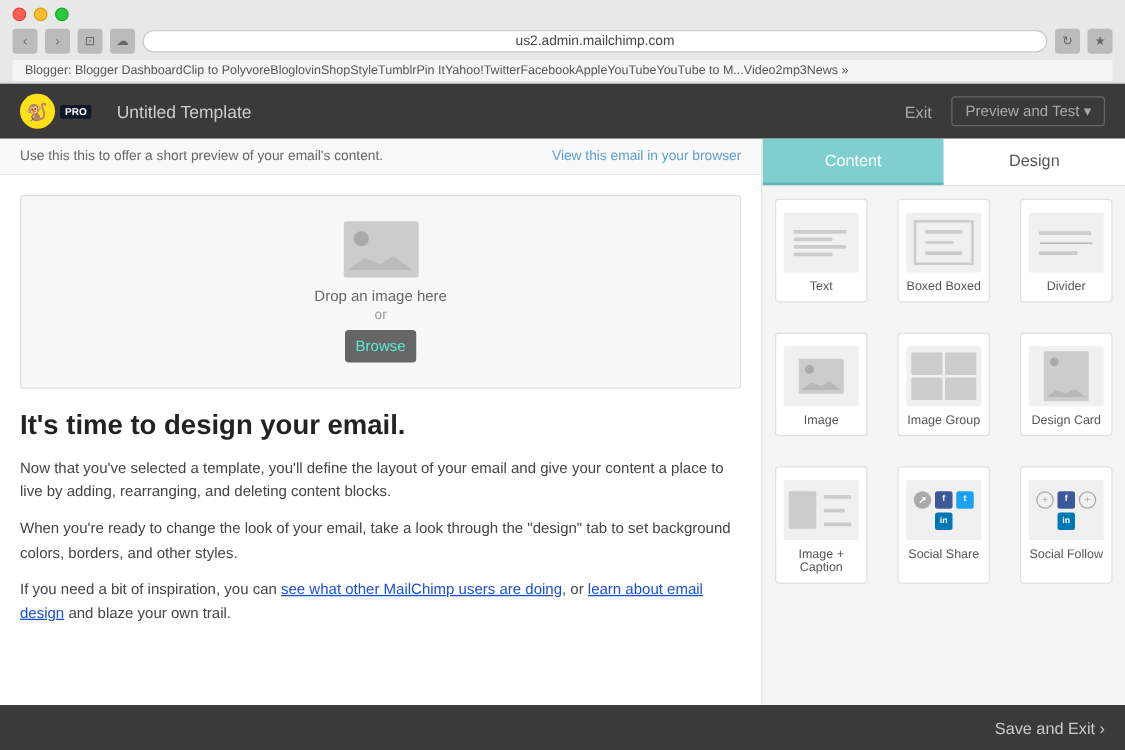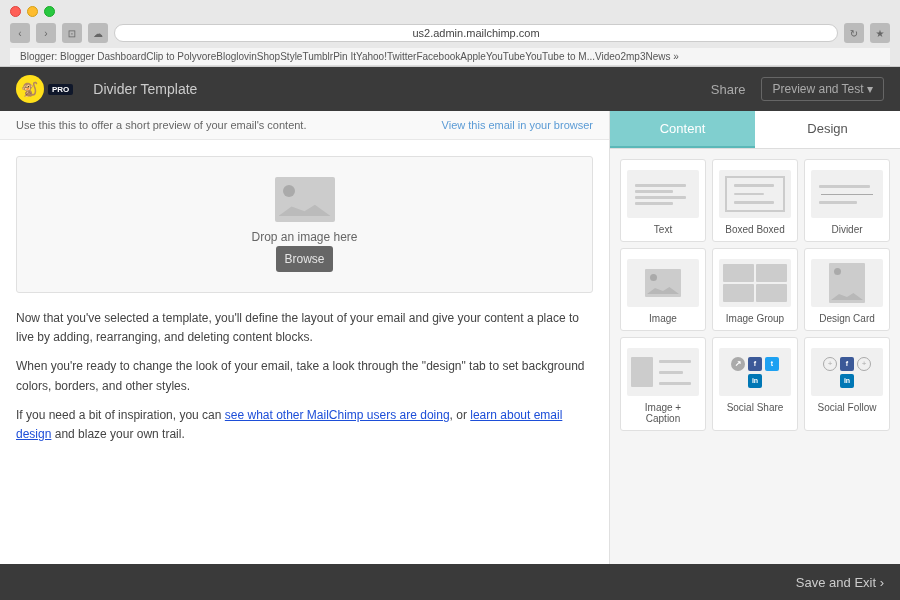--- a/index.html
+++ b/index.html
@@ -200,21 +200,21 @@
       color: #666;
       margin-bottom: 2px;
     }
     .drop-or {
       font-size: 11px;
       color: #999;
       margin-bottom: 6px;
     }
     .browse-btn {
       background: #666;
-      color: #e5e5e5;
+      color: #5eead4;
       border: none;
       padding: 6px 8px;
       border-radius: 3px;
       font-size: 12px;
       cursor: pointer;
     }
     .email-heading {
       font-size: 22px;
       font-weight: bold;
       color: #222;
@@ -256,21 +256,21 @@
       color: white;
       border-bottom: 2px solid #5bb8b8;
     }
     .content-tab.inactive {
       color: #555;
       background: white;
     }
     .blocks-grid {
       display: grid;
       grid-template-columns: 1fr 1fr 1fr;
-      gap: 6px;
+      gap: 24px;
       padding: 10px;
     }
     .block-item {
       background: white;
       border: 1px solid #e0e0e0;
       border-radius: 3px;
       padding: 10px 6px 6px;
       text-align: center;
       cursor: pointer;
     }
@@ -506,43 +506,45 @@
     </div>
 </div>
 
 <div class="app-window">
 
   <div class="app-header">
     <div class="app-logo">
       <div class="logo-icon">🐒</div>
       <span class="pro-badge">PRO</span>
     </div>
-    <div class="app-title">Divider Template</div>
+    <div class="app-title">Untitled Template</div>
     <div class="header-actions">
-      <span class="help-link">Share</span>
+      <span class="help-link">Exit</span>
       <button class="preview-btn">Preview and Test ▾</button>
     </div>
   </div>
 
   <div class="main-content">
 
     <div class="left-panel">
       <div class="preview-bar">
         <span>Use this this to offer a short preview of your email's content.</span>
         <span class="view-in-browser">View this email in your browser</span>
       </div>
 
       <div class="email-content">
 
         <div class="image-drop-zone">
           <div class="image-placeholder-icon"></div>
           <div class="drop-text">Drop an image here</div>
+          <div class="drop-or">or</div>
           <button class="browse-btn">Browse</button>
         </div>
 
+        <div class="email-heading">It's time to design your email.</div>
 
         <p class="email-body">Now that you've selected a template, you'll define the layout of your email and give your content a place to live by adding, rearranging, and deleting content blocks.</p>
 
         <p class="email-body">When you're ready to change the look of your email, take a look through the "design" tab to set background colors, borders, and other styles.</p>
 
         <p class="email-body">
           <span>If you need a bit of inspiration, you can </span><a class="email-link">see what other MailChimp users are doing</a><span>, or </span><a class="email-link">learn about email design</a><span> and blaze your own trail.</span>
         </p>
       </div>
     </div>

